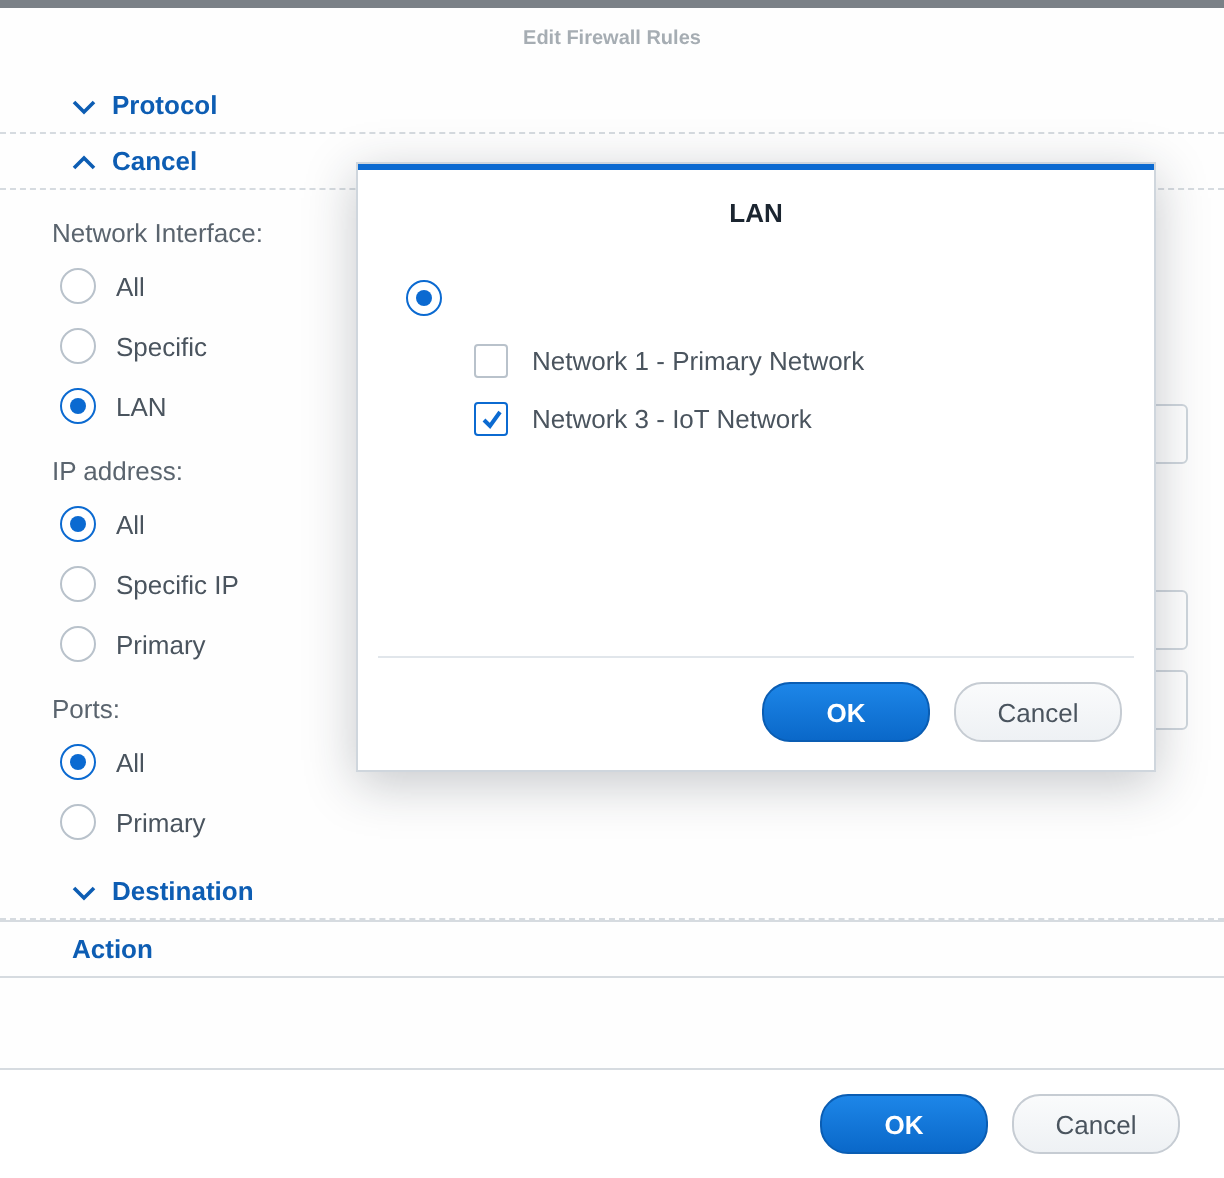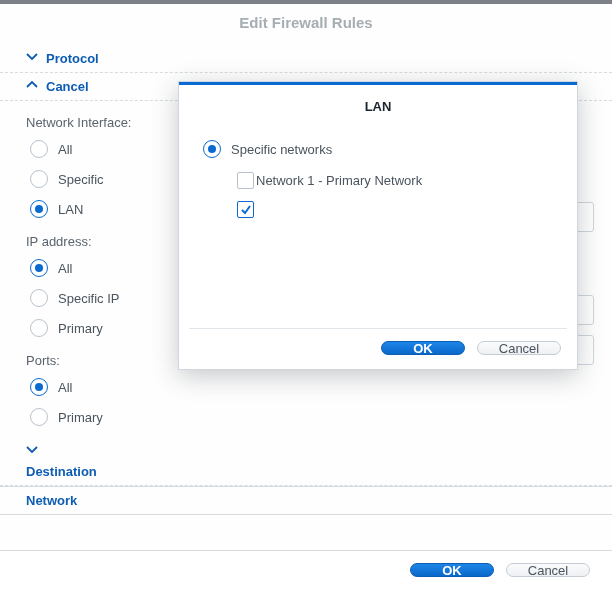--- a/index.html
+++ b/index.html
@@ -16,27 +16,27 @@
   }
   .topbar {
     height: 4px;
     background: #7b8187;
   }
   .title {
     text-align: center;
     font-weight: 600;
     color: #a6adb3;
     padding: 10px 0 14px;
-    font-size: 15px;
+    font-size: 10px;
   }
   .section-row {
     display: flex;
-    align-items: flex-start;
+    align-items: flex-end;
     gap: 8px;
-    padding: 6px 26px;
+    padding: 6px 36px;
     border-bottom: 1px dashed #d6dbe0;
     color: #0d5db3;
     font-weight: 600;
     cursor: pointer;
   }
   .section-row.nodash { border-bottom: 1px solid #d6dbe0; }
   .section-row .chev { width: 12px; height: 12px; display:inline-block; }
   .chev svg { display:block; }
   .form-area { padding: 4px 26px 0; }
   .field-label { color: #5a646e; padding: 10px 0 4px; }
@@ -61,21 +61,21 @@
   }
   .truncated-inputs { position:absolute; right:18px; width:40px; display:flex; flex-direction:column; gap:10px;}
   .footer {
     position:absolute; bottom:0; left:0; right:0;
     border-top:1px solid #d6dbe0;
     padding: 12px 22px;
     display:flex; justify-content:flex-end; gap:12px;
     background:#fff;
   }
   .btn {
-    min-width:84px; height:14px;
+    min-width:84px; height:30px;
     border:1px solid #c6ccd3; border-radius:14px;
     background:linear-gradient(#fafbfc,#eef1f4);
     color:#4a545e; font-size:13px;
     display:inline-flex; align-items:center; justify-content:center;
     cursor:pointer;
   }
   .btn.primary {
     background:linear-gradient(#1d86e8,#0a68c9);
     border-color:#0a5db3; color:#fff; font-weight:600;
   }
@@ -85,21 +85,21 @@
     width:400px;
     background:#fff;
     border:1px solid #cfd6dd;
     box-shadow: 0 6px 24px rgba(30,40,50,.25);
   }
   .modal-bar{ height:3px; background:#0b6ad1;}
   .modal-title{ text-align:center; font-weight:700; color:#1b2530; padding:14px 0 18px;}
   .modal-body{ padding: 0 24px 4px;}
   .modal-body .radio-row{ padding:8px 0;}
   .checkbox-row{
-    display:flex; align-items:center; gap:2px;
+    display:flex; align-items:center; gap:12px;
     padding:6px 0 6px 34px; color:#4a545e; cursor:pointer;
   }
   .checkbox{
     width:17px;height:17px;border:1.5px solid #b9c2cb;border-radius:2px;
     background:#fff; display:inline-flex;align-items:center;justify-content:center;flex-shrink:0;
   }
   .checkbox.checked{border-color:#0b6ad1;}
   .checkbox .tick{display:none;}
   .checkbox.checked .tick{display:block;}
   .info-icon{
@@ -185,60 +185,60 @@
 </div>
 
 <div class="truncated-inputs" style="top:202px;">
   <div class="inputfield"></div>
 </div>
 <div class="truncated-inputs" style="top:295px;">
   <div class="inputfield"></div>
   <div class="inputfield"></div>
 </div>
 
-<div class="section-row" style="margin-top:6px;flex-direction:column;">
+<div class="section-row" style="margin-top:6px;">
   <span class="chev">
     <svg viewBox="0 0 12 12" width="12" height="12">
         <path d="M1 3 L6 8 L11 3" fill="none" stroke="#0d5db3" stroke-width="1.8"></path>
       </svg>
   </span>
   <span>Destination</span>
 </div>
 
 <div class="section-row nodash" style="border-top:1px solid #d6dbe0;">
-  <span>Network</span>
+  <span>Action</span>
 </div>
 
 <div class="footer">
   <div class="btn primary">OK</div>
   <div class="btn">Cancel</div>
 </div>
 
 <div class="modal">
   <div class="modal-bar"></div>
   <div class="modal-title">LAN</div>
   <div class="modal-body">
     <div class="radio-row">
       <span class="radio checked">
           <span class="dot"></span>
         </span>
-      <span>Specific networks</span>
     </div>
     <div class="checkbox-row">
       <span class="checkbox">
         
       </span>
       <span>Network 1 - Primary Network</span>
     </div>
     <div class="checkbox-row">
       <span class="checkbox checked">
         <svg class="tick" width="12" height="12" viewBox="0 0 12 12">
             <path d="M2 6 L5 9 L10 2" fill="none" stroke="#0b6ad1" stroke-width="2"></path>
           </svg>
       </span>
+      <span>Network 3 - IoT Network</span>
     </div>
   </div>
   <div class="modal-sep"></div>
   <div class="modal-footer">
     <div class="btn primary">OK</div>
     <div class="btn">Cancel</div>
   </div>
 </div>
 
 </body></html>

